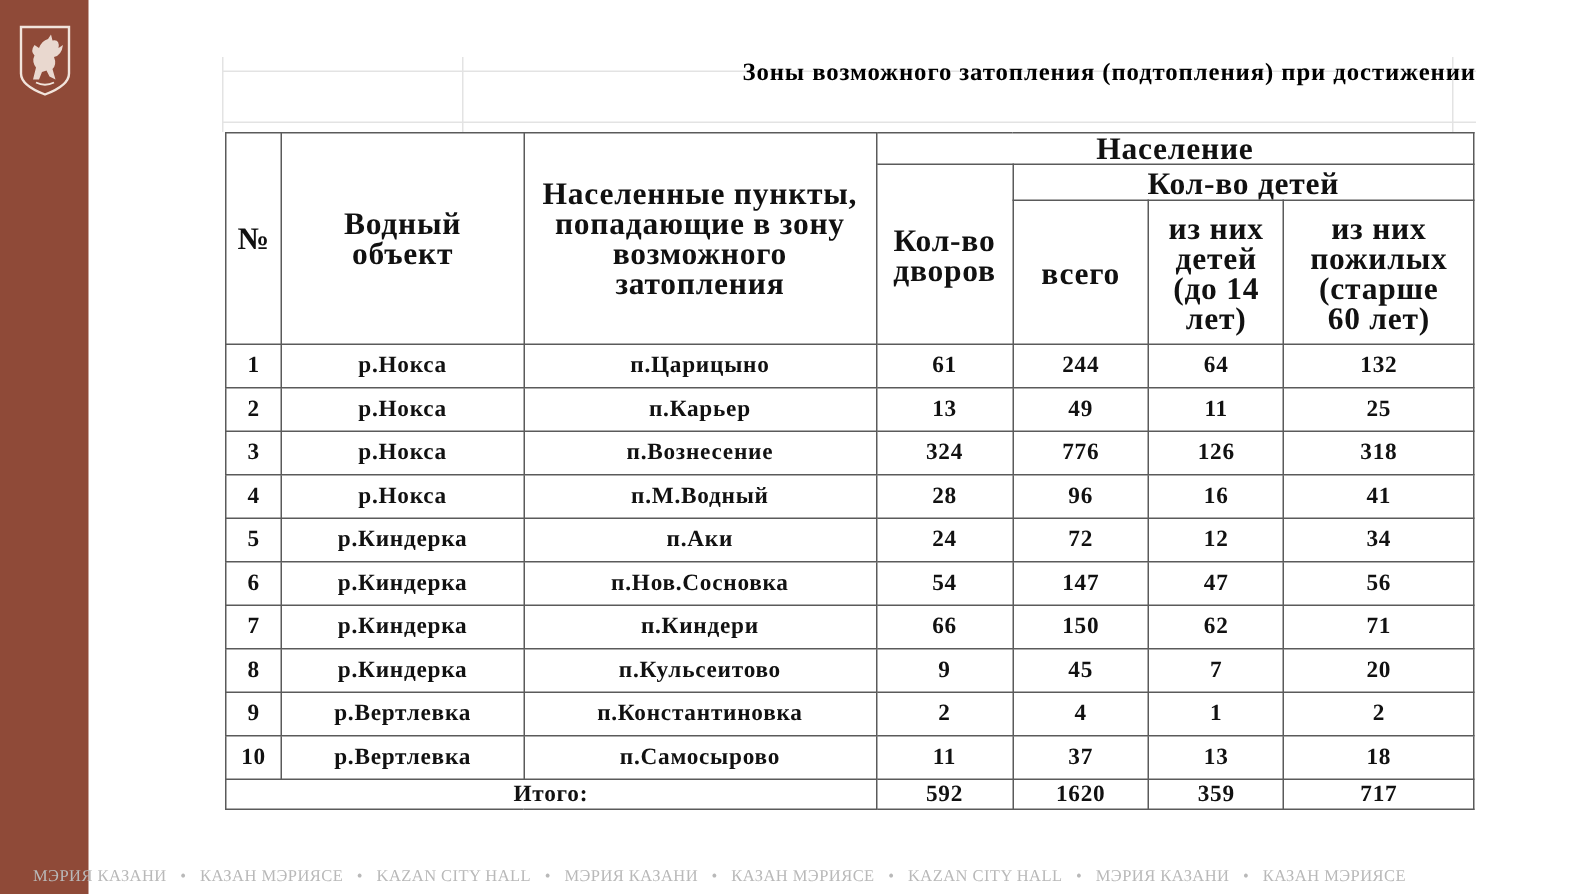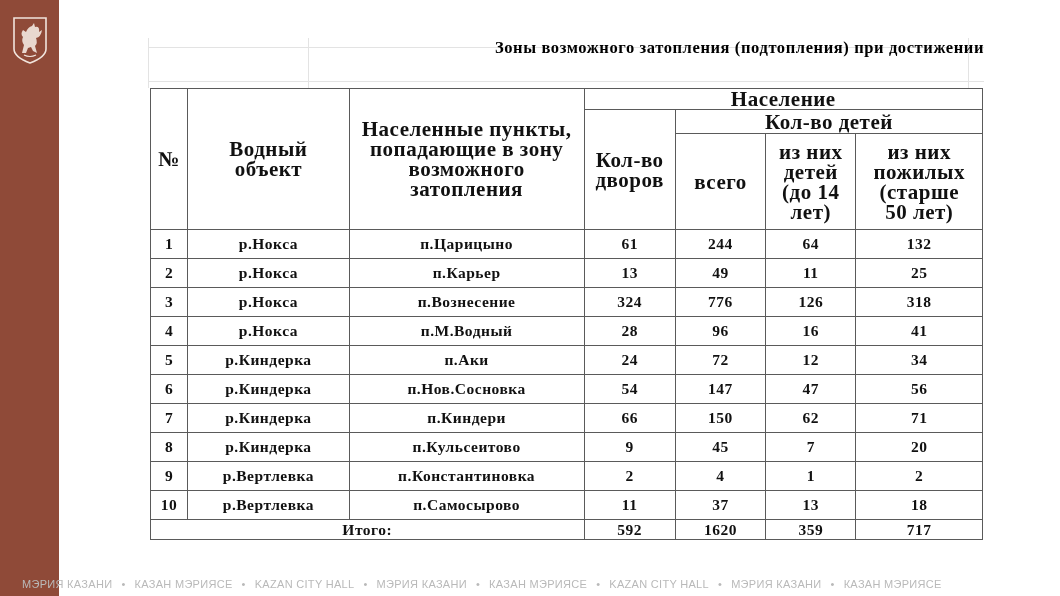--- a/index.html
+++ b/index.html
@@ -39,21 +39,21 @@
   table.flood tfoot td { height: 19px; line-height: 17px; text-align: center; }
   .col-no { width: 37px; }
   .col-water { width: 161px; }
   .col-settle { width: 234px; }
   .col-yards { width: 91px; }
   .col-total { width: 90px; }
   .col-kids { width: 90px; }
   .col-old { width: 126px; }
   .footer {
     position: absolute; left: 0; top: 573px; width: 1060px; height: 22px;
-    font-family: Liberation Sans, sans-serif;
+    font-family: Liberation Serif, serif;
     font-size: 11px; color: #b9b9b9; letter-spacing: 0.3px;
     white-space: nowrap; line-height: 22px;
   }
   .footer-inner { position: absolute; left: 22px; top: 0; }
   .footer .sep { margin: 0 9px; }
   .footer .item { display: inline; }
 </style>
 </head>
 <body>
 
@@ -94,21 +94,21 @@
       <th rowspan="3" style="padding:0 10px">Населенные пункты, попадающие в зону возможного затопления</th>
       <th colspan="4">Население</th>
     </tr>
     <tr style="height:24px">
       <th rowspan="2" style="padding:0 4px">Кол-во дворов</th>
       <th colspan="3">Кол-во детей</th>
     </tr>
     <tr style="height:96px">
       <th>всего</th>
       <th style="padding:0 6px">из них детей (до 14 лет)</th>
-      <th style="padding:0 10px">из них пожилых (старше 50 лет)</th>
+      <th style="padding:0 10px">из них пожилых (старше 60 лет)</th>
     </tr>
   </thead>
   <tbody>
     <tr>
       <td>1</td>
       <td>р.Нокса</td>
       <td>п.Царицыно</td>
       <td>61</td>
       <td>244</td>
       <td>64</td>

